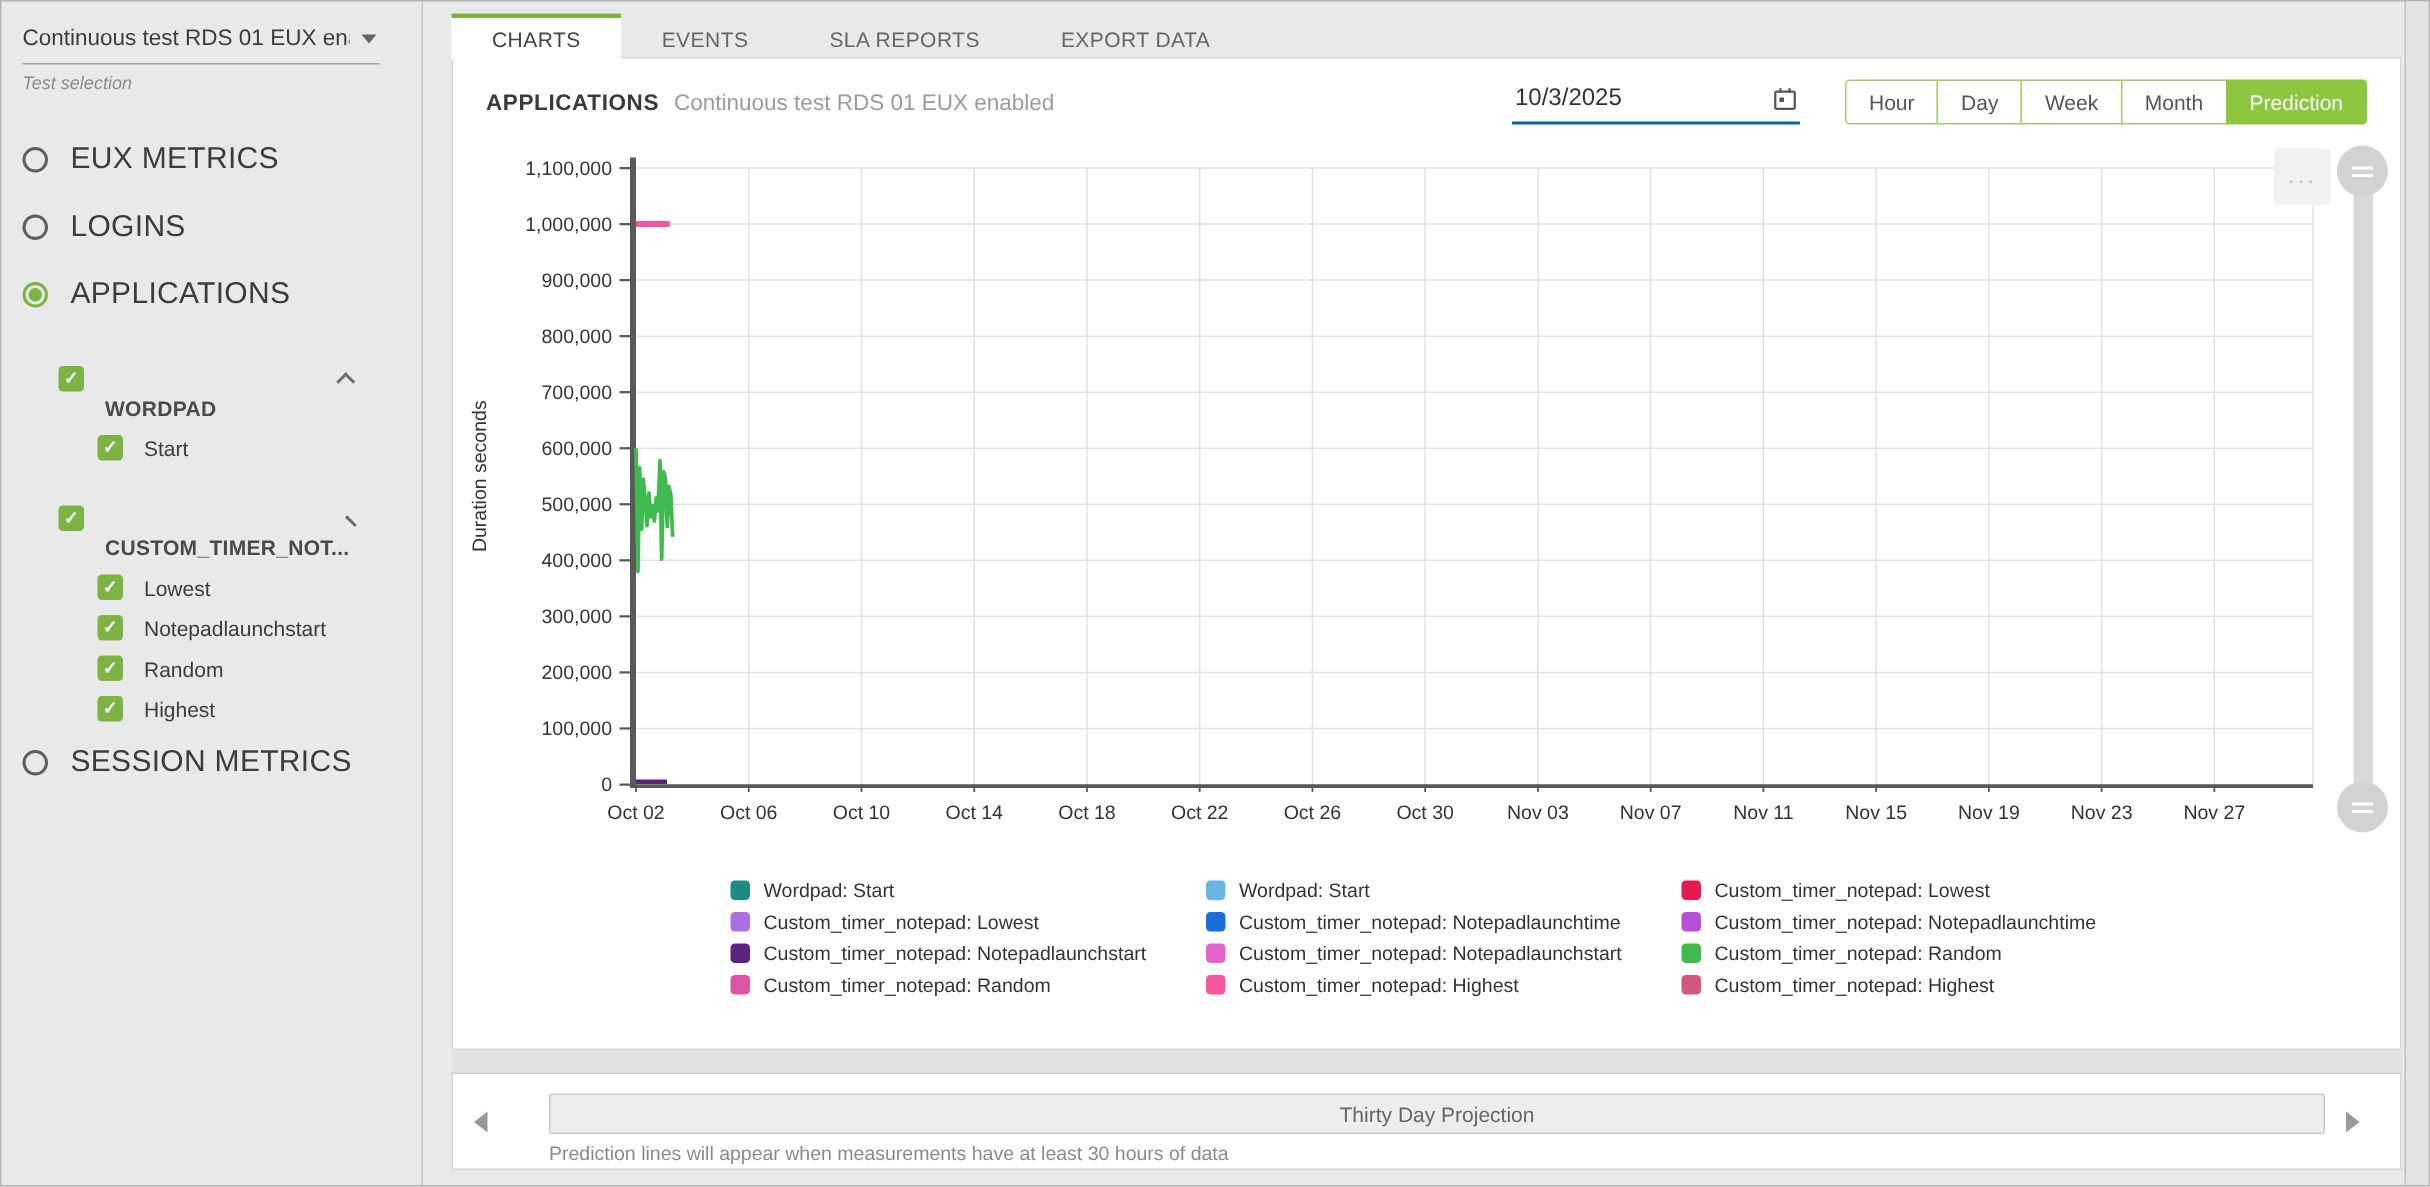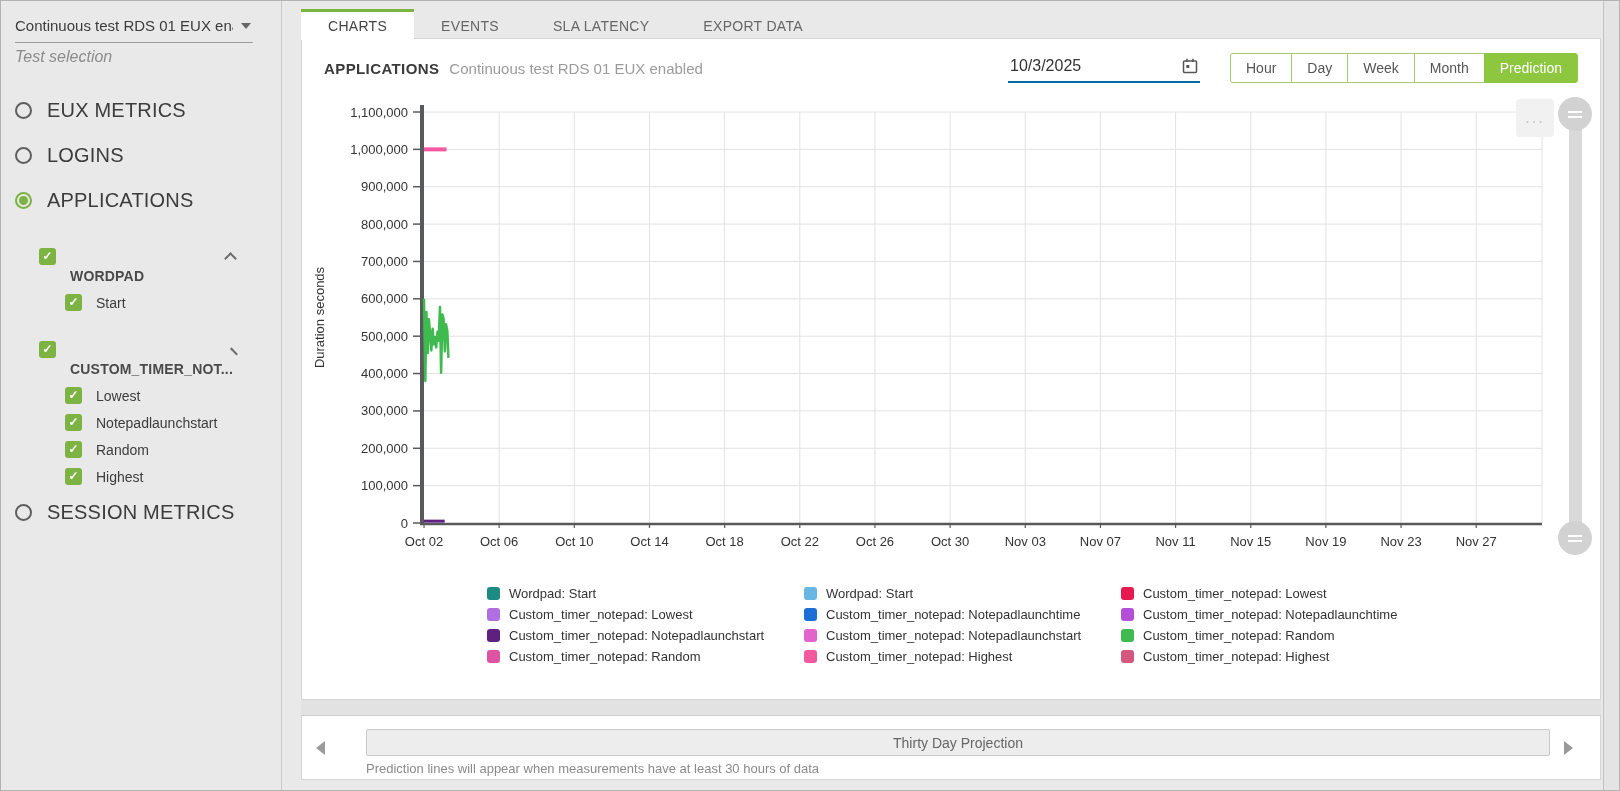--- a/index.html
+++ b/index.html
@@ -9,21 +9,21 @@
 
   
   .sidebar { position: absolute; left: 0; top: 0; width: 281px; height: 100%;
              border-right: 1px solid #c9c9c9; padding: 12px 14px; }
   .test-selector { display: flex; align-items: center; justify-content: space-between;
                    width: 238px; border-bottom: 1px solid #9e9e9e;
                    padding: 4px 2px 8px 0; font-size: 15px; color: #3c3c3c; cursor: pointer; }
   .ts-text { white-space: nowrap; overflow: hidden; }
   .caret-down { width: 0; height: 0; border-left: 5px solid transparent;
                 border-right: 5px solid transparent; border-top: 6px solid #666; flex: 0 0 auto; margin-left: 8px; }
-  .ts-caption { font-style: italic; font-size: 16px; color: #8c8c8c; margin-top: 5px; }
+  .ts-caption { font-style: italic; font-size: 12px; color: #8c8c8c; margin-top: 5px; }
   #sidebar-nav { margin-top: 22px; }
   .nav-row { display: flex; align-items: center; cursor: pointer; }
   .nav-row.radio { padding: 11px 0; }
   .nav-row.group { padding: 5px 0; margin-left: 24px; width: 200px; }
   .nav-row.child { padding: 5px 0; margin-left: 50px; }
   .radio-icon { width: 17px; height: 17px; border: 2px solid #5f5f5f; border-radius: 50%;
                 margin-right: 15px; flex: 0 0 auto; position: relative; }
   .radio-icon.sel { border-color: #7cb342; }
   .radio-icon.sel::after { content: ''; position: absolute; inset: 2px;
                            background: #7cb342; border-radius: 50%; }
@@ -158,21 +158,21 @@
           <span class="radio-icon"></span>
           <span class="nav-label">SESSION METRICS</span>
         </div>
       </nav>
   </aside>
 
   <div class="main">
     <div class="tabbar" id="tabbar">
         <div class="tab active">CHARTS</div>
         <div class="tab">EVENTS</div>
-        <div class="tab">SLA LATENCY</div>
+        <div class="tab">SLA REPORTS</div>
         <div class="tab">EXPORT DATA</div>
       </div>
 
     <section class="panel chart-panel">
       <div class="panel-header">
         <span class="hdr-title">APPLICATIONS</span>
         <span class="hdr-sub">Continuous test RDS 01 EUX enabled</span>
         <span class="spacer"></span>
         <div class="date-field">
           <span>10/3/2025</span>

